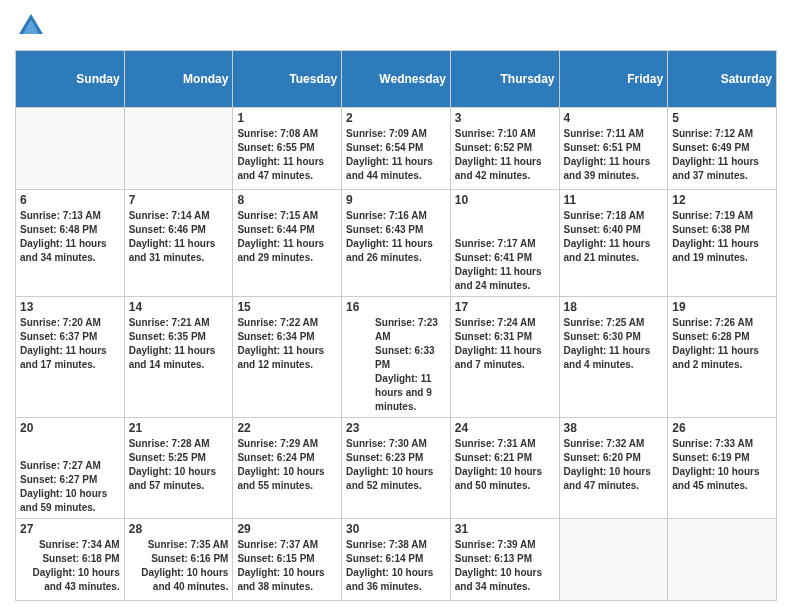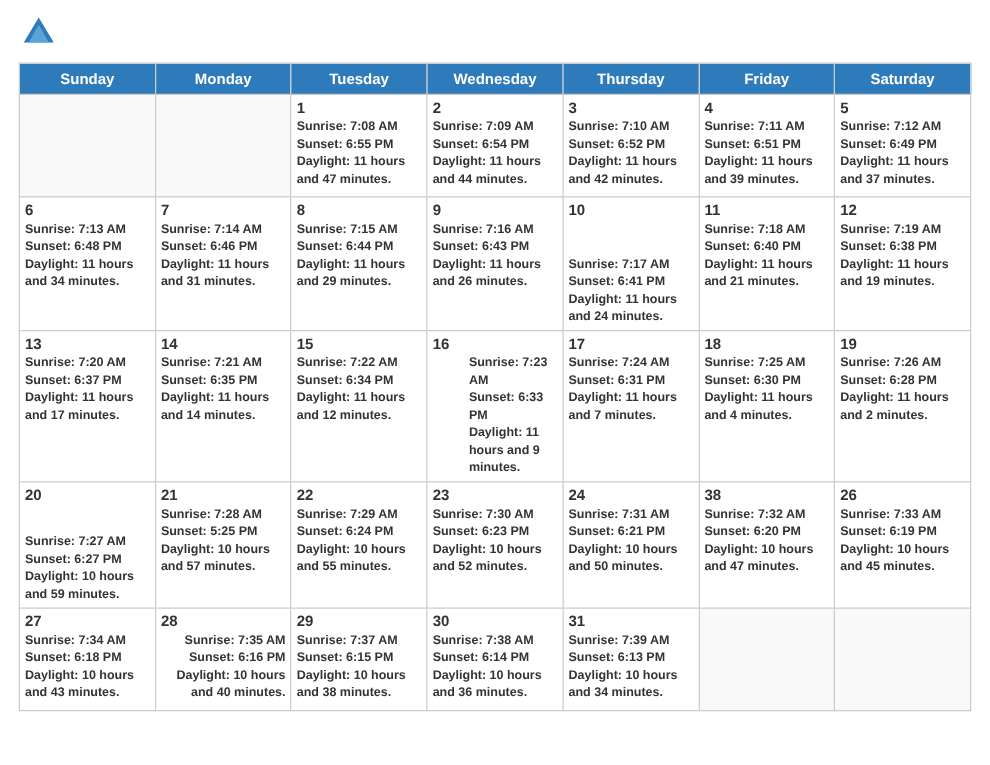--- a/index.html
+++ b/index.html
@@ -56,22 +56,22 @@
     .calendar {
       width: 100%;
       border-collapse: collapse;
       table-layout: fixed;
     }
     .calendar th {
       background: #2e7bbc;
       color: #fff;
       font-size: 12px;
       font-weight: bold;
-      padding: 5px 4px;
-      text-align: center;
+      padding: 21px 4px;
+      text-align: right;
       border: 1px solid #ccc;
     }
     .calendar td {
       border: 1px solid #ccc;
       vertical-align: top;
       padding: 3px 4px;
       font-size: 10px;
       color: #333;
       height: 82px;
       background: #fff;
@@ -289,21 +289,21 @@
           <td>
             <span class="day-number">26</span>
             <div class="day-info" style="white-space: pre-line;">Sunrise: 7:33 AM
 Sunset: 6:19 PM
 Daylight: 10 hours and 45 minutes.</div>
           </td>
         </tr>
         <tr>
           <td>
             <span class="day-number">27</span>
-            <div class="day-info" style="white-space: pre-line;">Sunrise: 7:34 AM
+            <div class="day-info" style="white-space: pre-line; text-align: right;">Sunrise: 7:34 AM
 Sunset: 6:18 PM
 Daylight: 10 hours and 43 minutes.</div>
           </td>
           <td>
             <span class="day-number">28</span>
             <div class="day-info" style="white-space: pre-line; text-align: right;">Sunrise: 7:35 AM
 Sunset: 6:16 PM
 Daylight: 10 hours and 40 minutes.</div>
           </td>
           <td>

